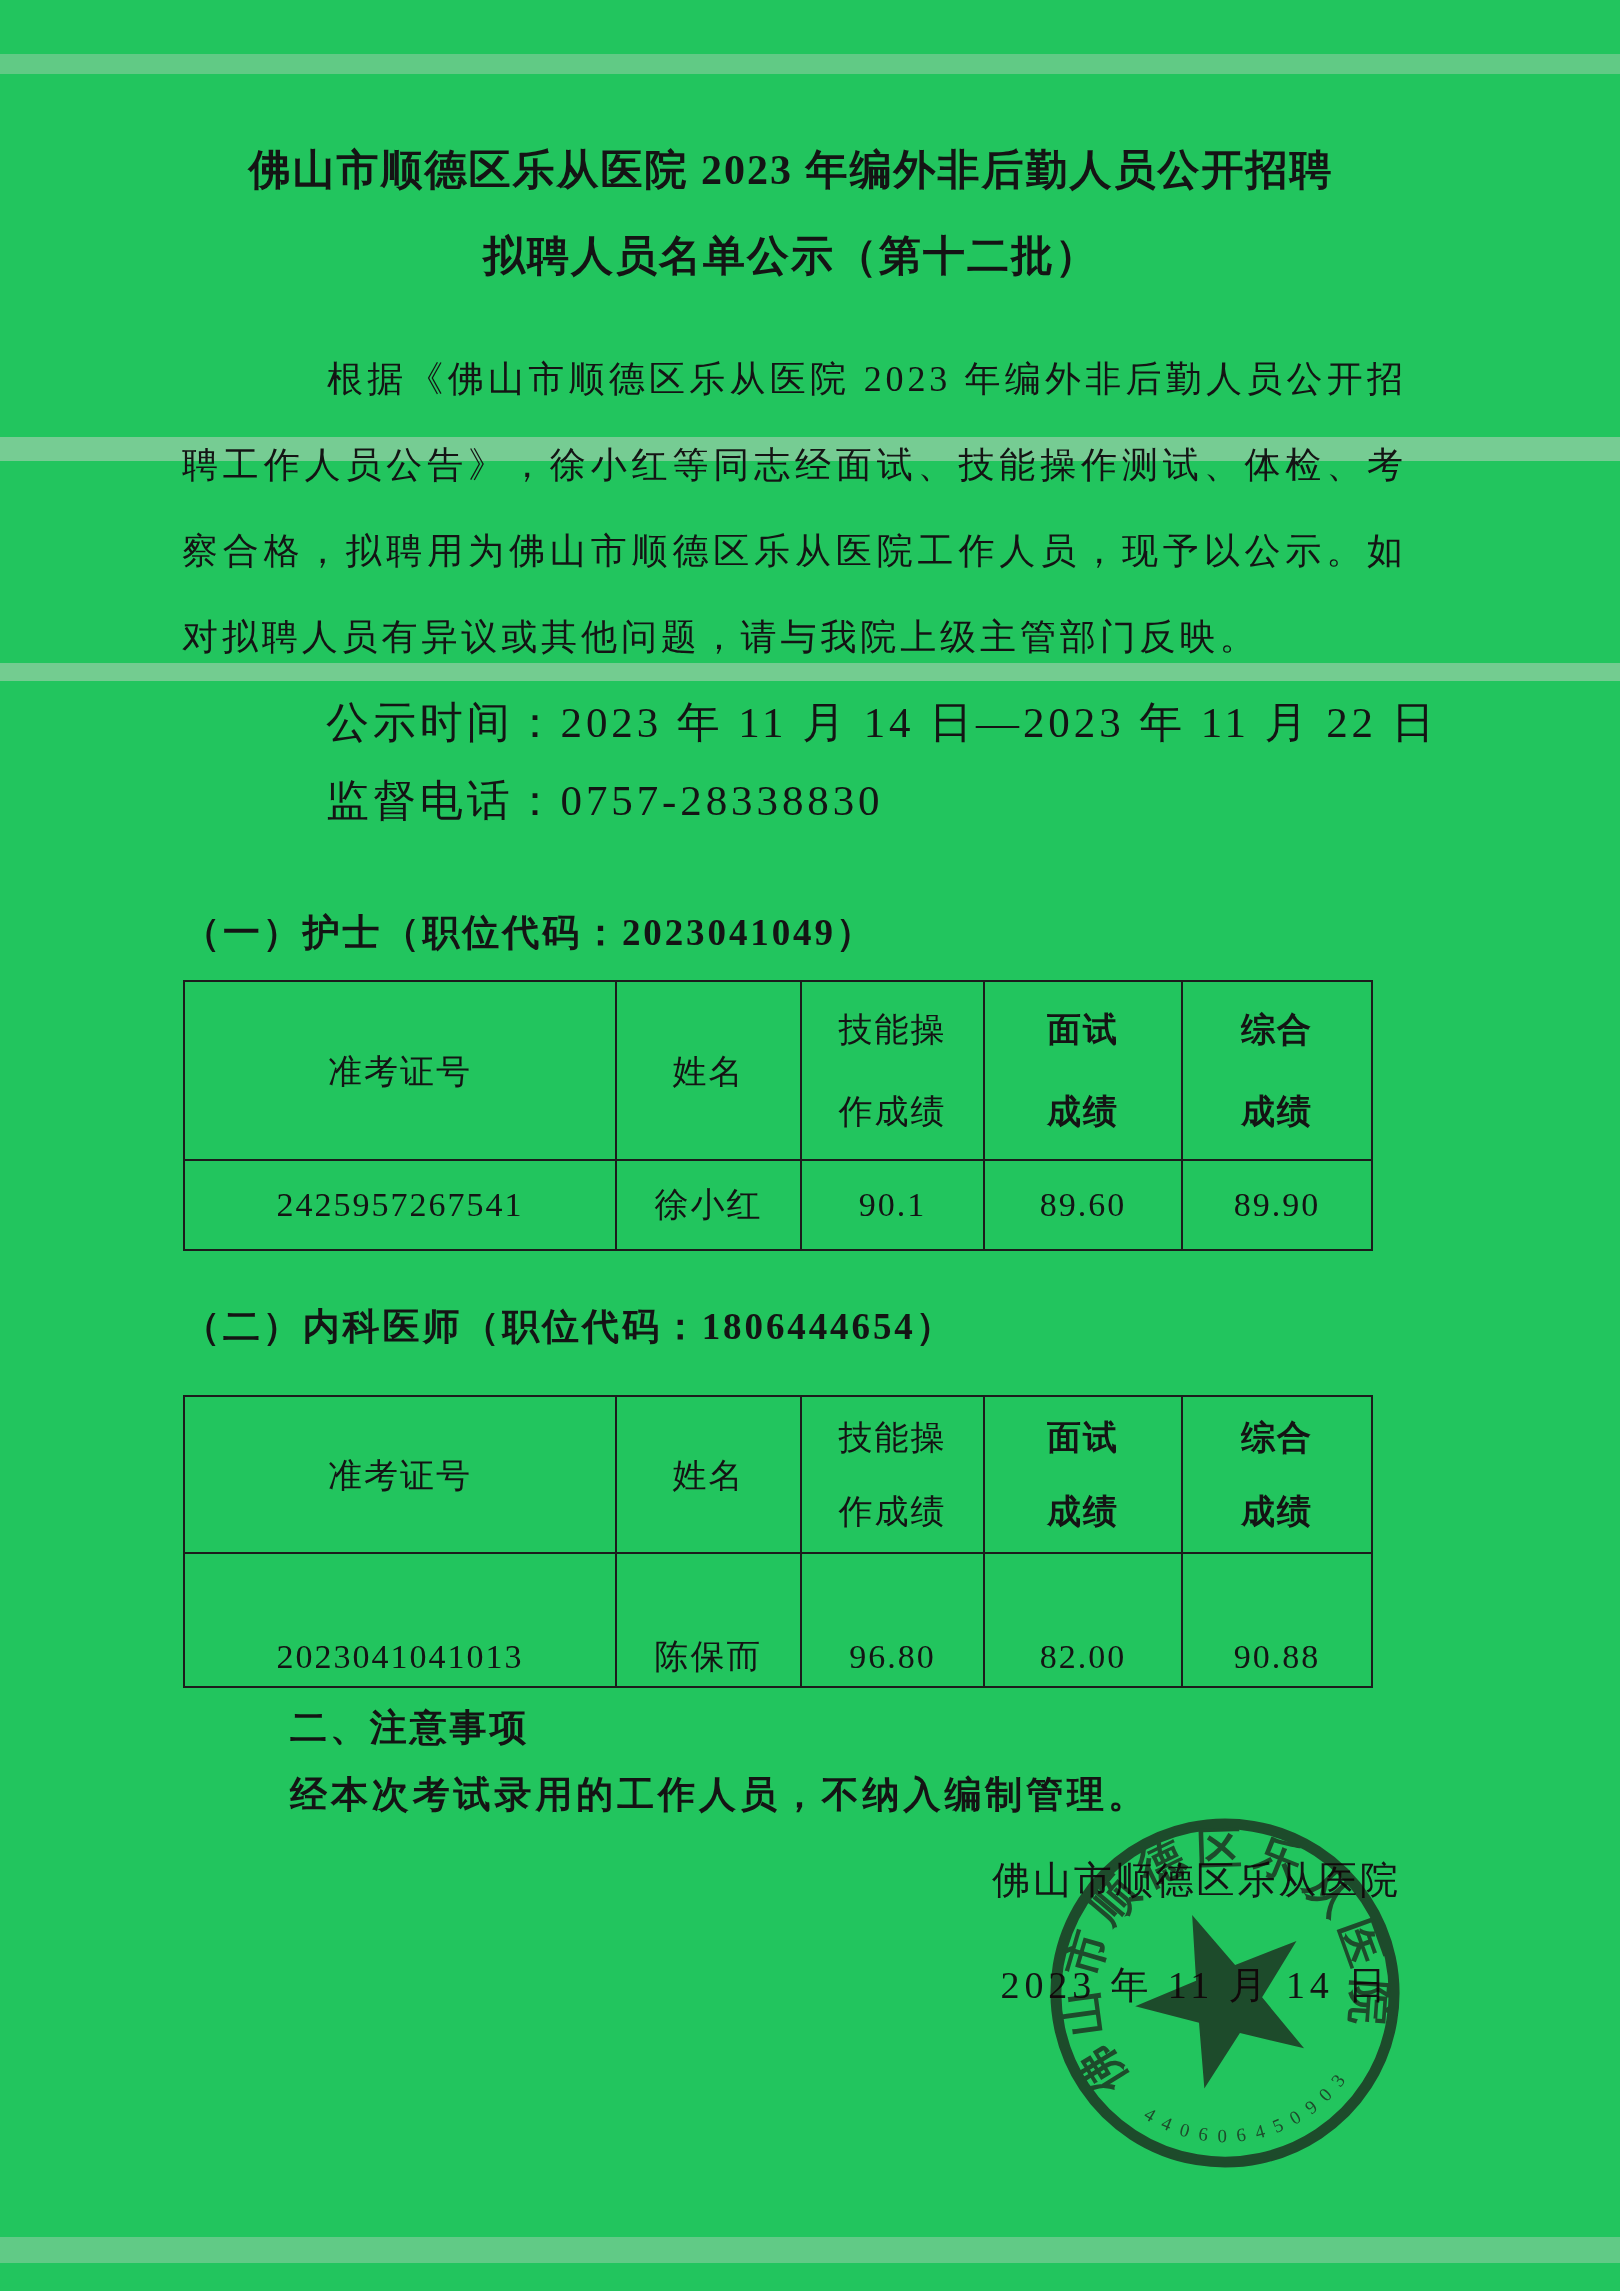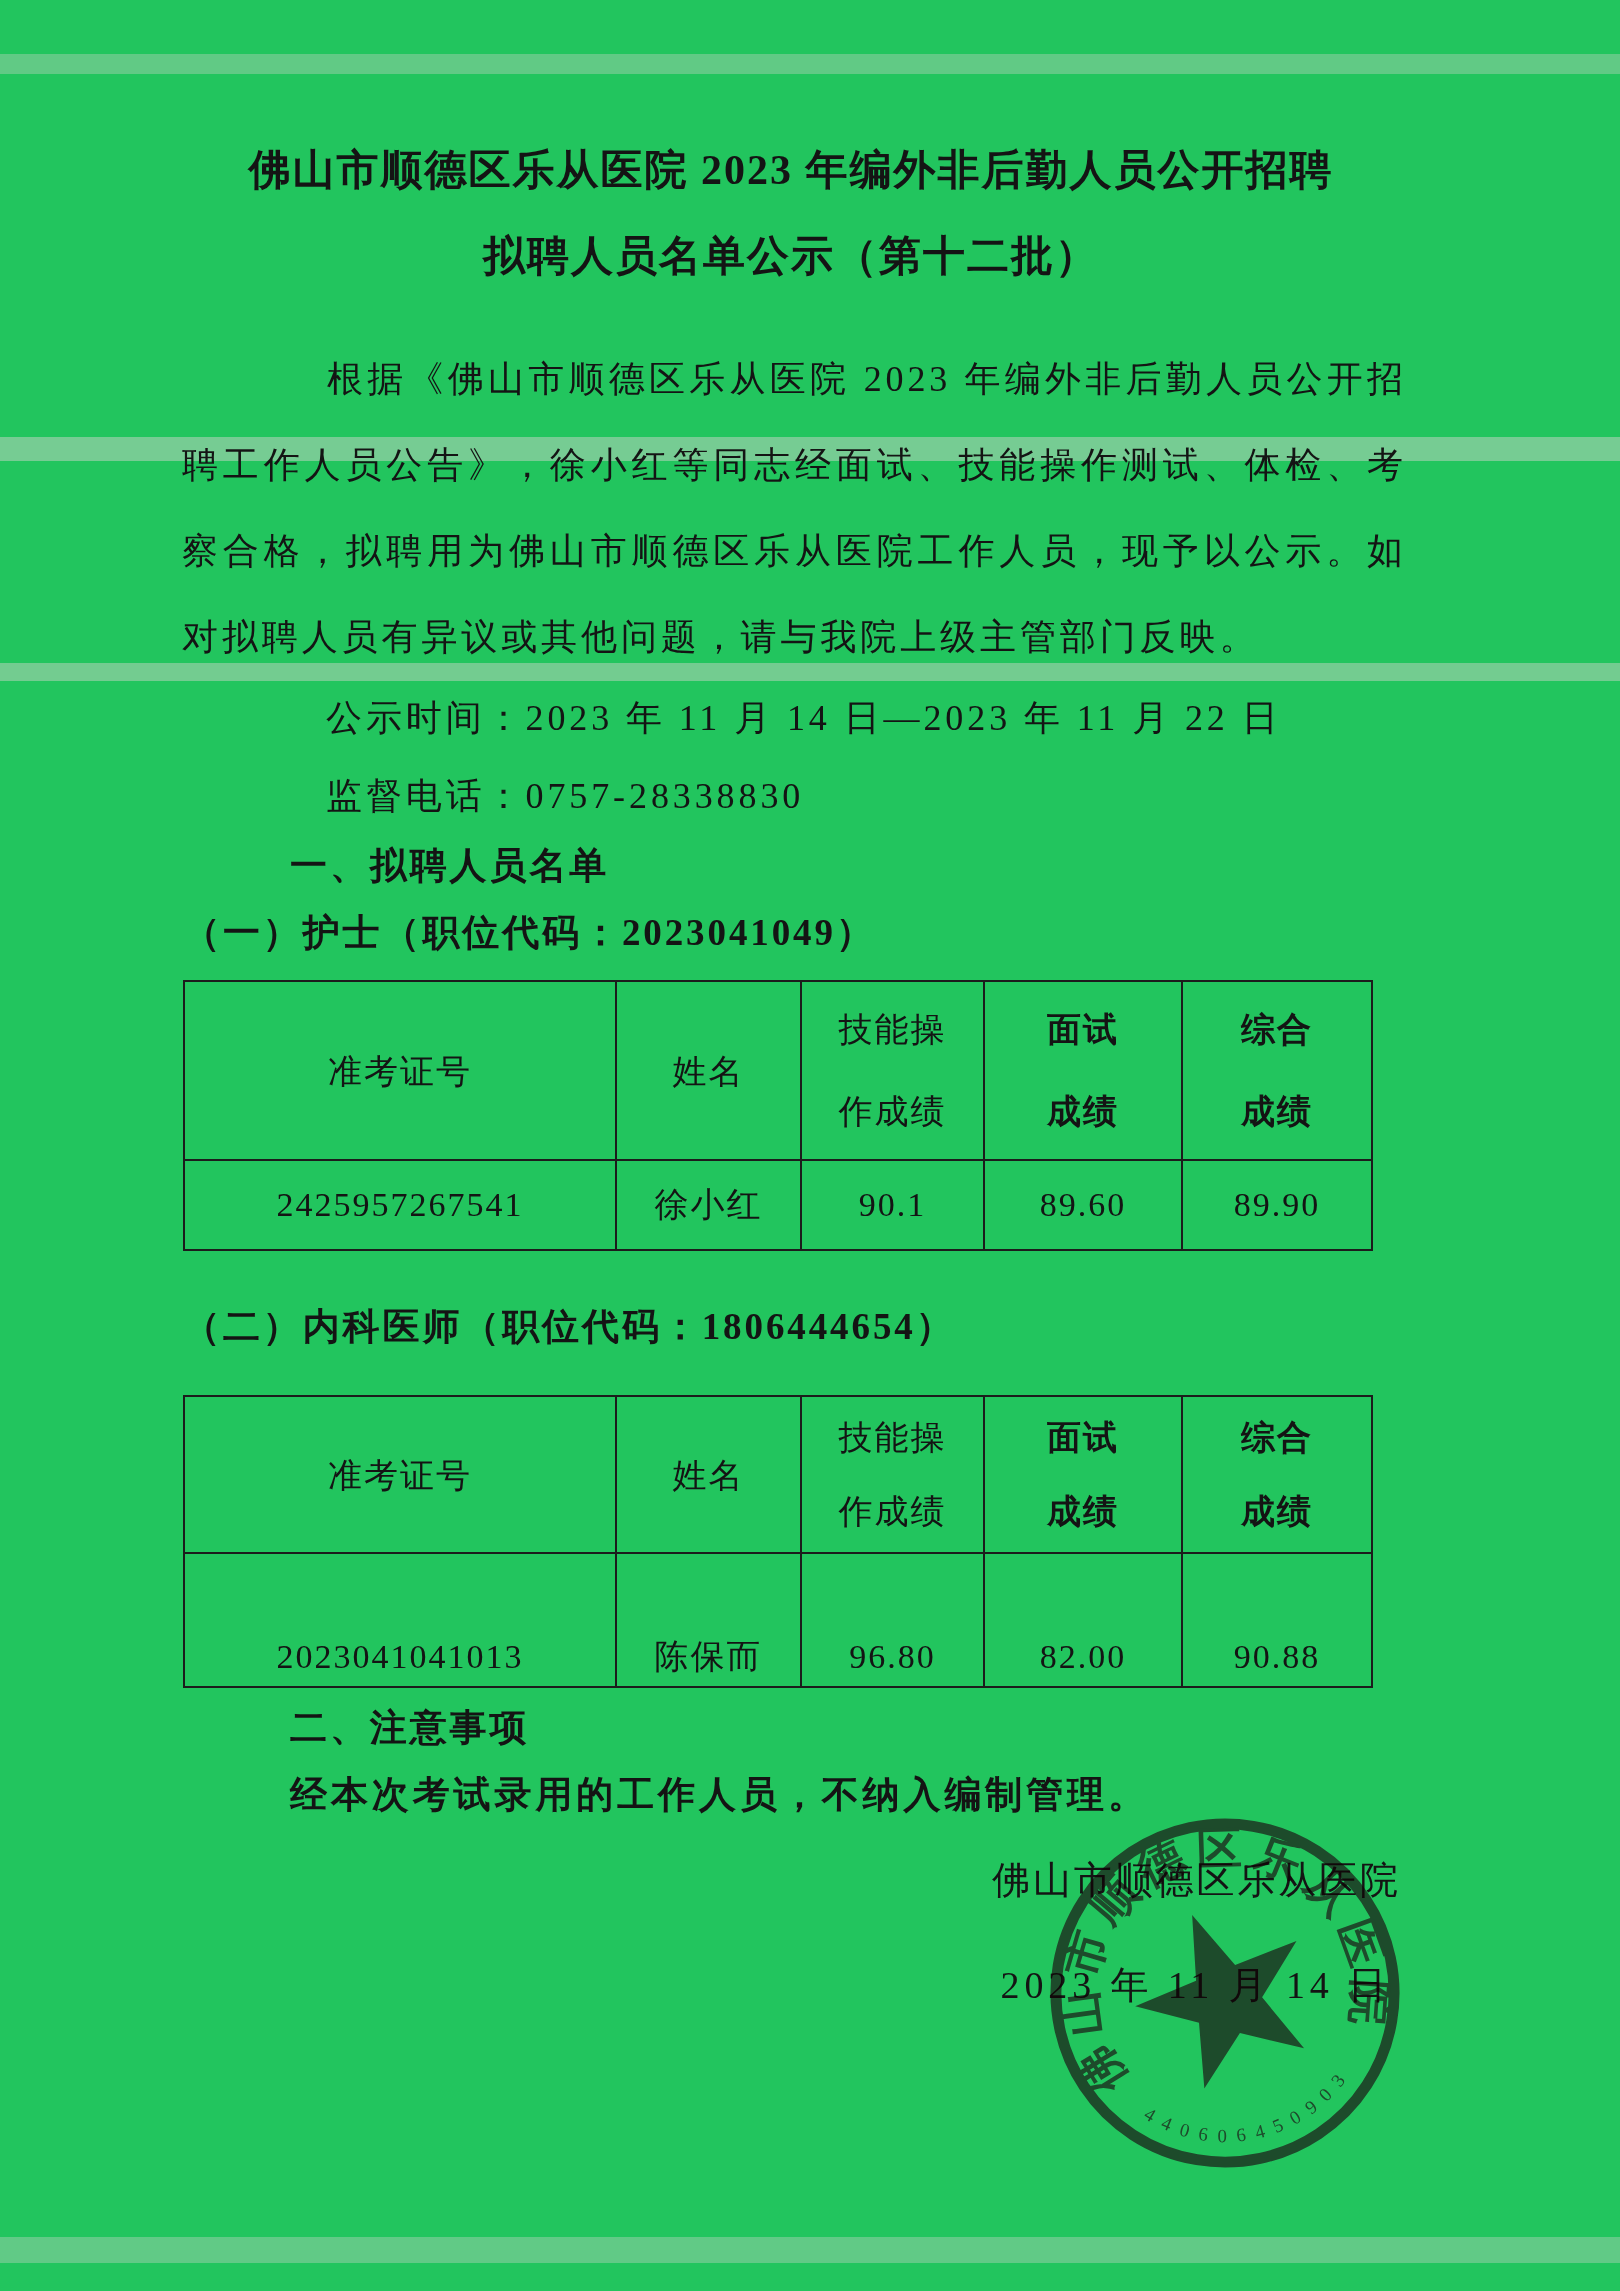--- a/index.html
+++ b/index.html
@@ -28,21 +28,21 @@
   .t2{top:233px;}
 
   .para{
     position:absolute;left:182px;top:336px;width:1225px;
     font-size:36px;line-height:86px;letter-spacing:3.9px;
     text-align:justify;text-indent:145px;
     word-break:break-all;
   }
   .info{
     position:absolute;left:326px;
-    font-size:36px;letter-spacing:3.9px;white-space:nowrap;text-align:center;
+    font-size:43px;letter-spacing:3.9px;white-space:nowrap;text-align:center;
   }
   .pubtime{top:694px;}
   .phone{top:772px;}
 
   .sec{
     position:absolute;left:290px;
     font-size:37px;font-weight:bold;letter-spacing:2.9px;white-space:nowrap;
   }
   .sec1{top:841px;}
   .sec2{top:1703px;}
@@ -105,21 +105,20 @@
   <div class="band b4"></div>
 
   <div class="title t1">佛山市顺德区乐从医院 2023 年编外非后勤人员公开招聘</div>
   <div class="title t2">拟聘人员名单公示（第十二批）</div>
 
   <div class="para">根据《佛山市顺德区乐从医院 2023 年编外非后勤人员公开招聘工作人员公告》，徐小红等同志经面试、技能操作测试、体检、考察合格，拟聘用为佛山市顺德区乐从医院工作人员，现予以公示。如对拟聘人员有异议或其他问题，请与我院上级主管部门反映。</div>
 
   <div class="info pubtime">公示时间：2023 年 11 月 14 日—2023 年 11 月 22 日</div>
   <div class="info phone">监督电话：0757-28338830</div>
 
-  <div class="sec sec1">一、拟聘人员名单</div>
 
   <div class="subhead sub1">（一）护士（职位代码：2023041049）</div>
 
   <table class="tbl tbl1">
     <colgroup>
       <col style="width:432px">
         <col style="width:185px">
         <col style="width:183px">
         <col style="width:198px">
         <col style="width:190px">

